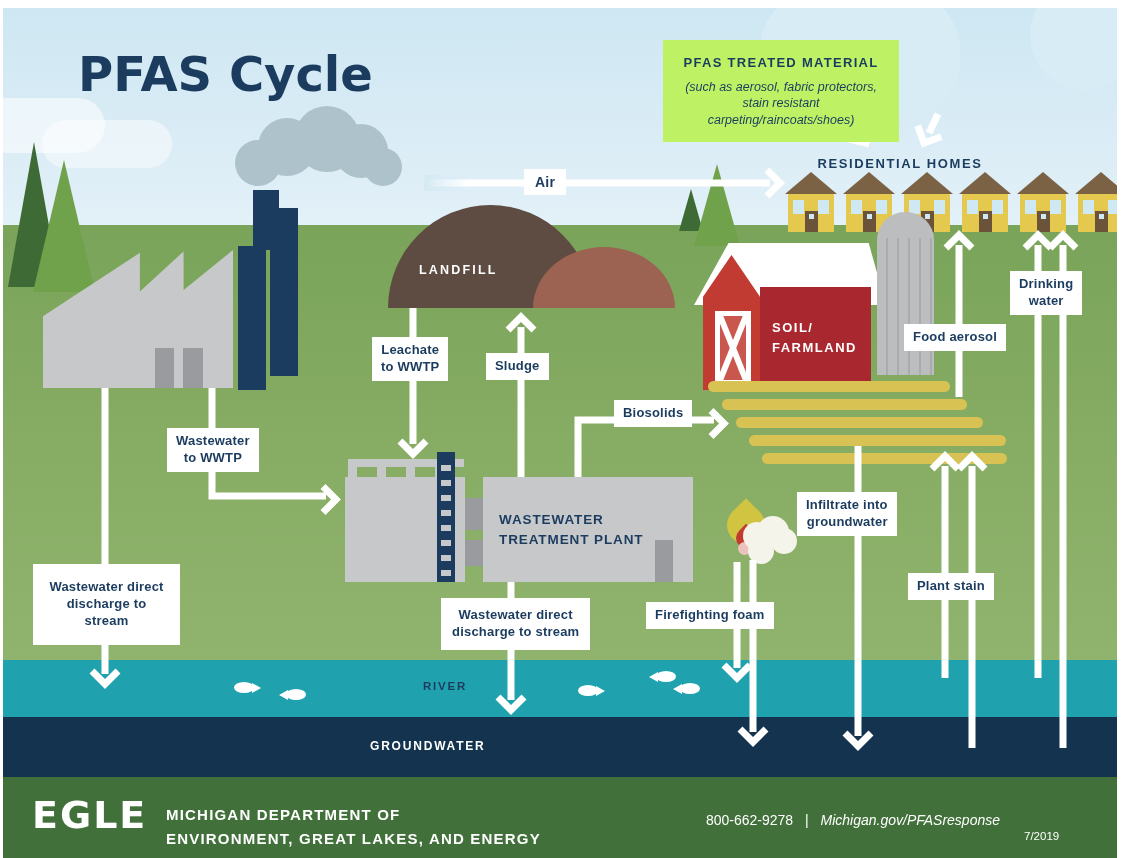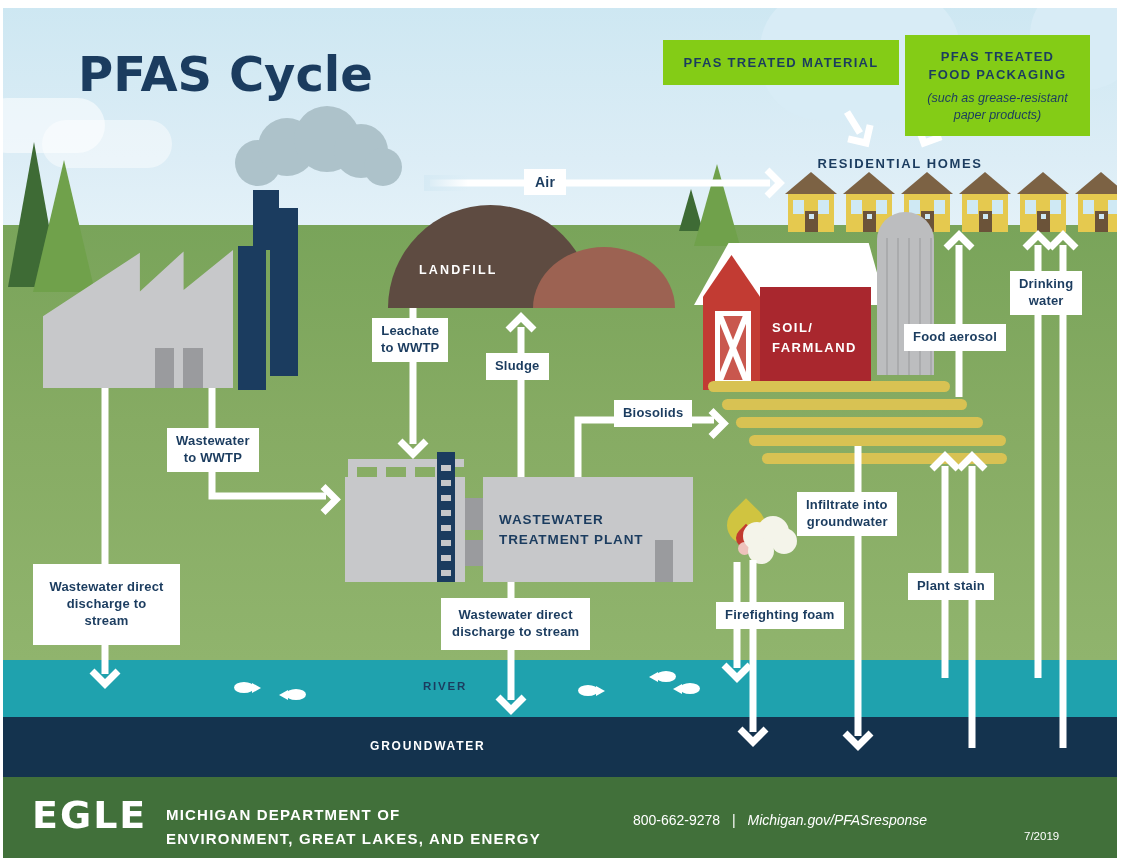--- a/index.html
+++ b/index.html
@@ -13,21 +13,21 @@
   .ground{left:0;top:717px;width:1126px;height:60px;background:#14334e;}
   .footerbar{left:0;top:777px;width:1126px;height:81px;background:#41703a;}
   
   .frame-top{left:0;top:0;width:1126px;height:8px;background:#fff;z-index:60;}
   .frame-left{left:0;top:0;width:3px;height:858px;background:#fff;z-index:60;}
   .frame-right{left:1117px;top:0;width:9px;height:858px;background:#fff;z-index:60;}
   
   .title{left:78px;top:46px;font-family:"DejaVu Sans",sans-serif;font-size:48px;font-weight:800;color:#1b3c5f;letter-spacing:0;z-index:20;}
   .scene-text{font-weight:700;color:#1b3c5f;white-space:pre-line;z-index:22;}
   .flow-label{background:#fff;color:#1b3c5f;font-weight:700;font-size:13px;line-height:1.3;padding:5px 9px;text-align:center;white-space:pre-line;letter-spacing:.2px;z-index:30;}
-  .info-box{background:#84cc16;text-align:center;color:#1b3c5f;z-index:30;}
+  .info-box{background:#bef264;text-align:center;color:#1b3c5f;z-index:30;}
   .info-head{font-weight:800;font-size:13px;letter-spacing:1.3px;white-space:pre-line;line-height:1.35;}
   .info-detail{font-style:italic;font-weight:500;font-size:12.5px;line-height:1.35;margin-top:7px;white-space:pre-line;}
   
   .tri{clip-path:polygon(50% 0,100% 100%,0 100%);}
   .circ{border-radius:50%;}
   .dome{border-radius:50% 50% 0 0 / 100% 100% 0 0;}
   .crop{height:11px;border-radius:6px;background:#d8c253;z-index:12;}
   .smoke{background:#adc2ca;border-radius:50%;z-index:6;}
   .cloud{border-radius:60px;z-index:2;}
   .house{width:52px;height:60px;top:172px;z-index:10;}
@@ -294,54 +294,49 @@
           <polyline points="-13,-13 0,0 -13,13"></polyline>
         </g>
       </g>
   </svg>
   <div class="abs" style="left:424px;top:175px;width:44px;height:16px;background:linear-gradient(90deg,#d6eaf4 0%,rgba(214,234,244,0) 100%);z-index:26;"></div>
 
   <div class="abs title">PFAS Cycle</div>
 
   <div class="abs info-box" style="left:663px;top:40px;width:220px;padding:14px 8px 13px;">
     <div class="info-head">PFAS TREATED MATERIAL</div>
+    <div class="info-detail">(such as aerosol, fabric protectors, stain resistant carpeting/raincoats/shoes)</div>
   </div>
-  <div class="abs info-box" style="left:905px;top:35px;width:173px;padding:13px 6px 12px;">
-    <div class="info-head">PFAS TREATED
-FOOD PACKAGING</div>
-    <div class="info-detail">(such as grease-resistant
-paper products)</div>
-  </div>
 
   <div class="abs flow-label" style="left:524px;top:169px;font-size:14px;padding:4px 11px;">Air</div>
-  <div class="abs flow-label" style="left:372px;top:318px;">Leachate
+  <div class="abs flow-label" style="left:372px;top:337px;">Leachate
 to WWTP</div>
   <div class="abs flow-label" style="left:486px;top:353px;">Sludge</div>
   <div class="abs flow-label" style="left:167px;top:428px;">Wastewater
 to WWTP</div>
   <div class="abs flow-label" style="left:614px;top:400px;">Biosolids</div>
   <div class="abs flow-label" style="left:904px;top:324px;">Food aerosol</div>
   <div class="abs flow-label" style="left:1010px;top:271px;">Drinking
 water</div>
   <div class="abs flow-label" style="left:797px;top:492px;text-align:right;">Infiltrate into
 groundwater</div>
   <div class="abs flow-label" style="left:908px;top:573px;">Plant stain</div>
-  <div class="abs flow-label" style="left:716px;top:602px;">Firefighting foam</div>
+  <div class="abs flow-label" style="left:646px;top:602px;">Firefighting foam</div>
   <div class="abs flow-label" style="left:33px;top:564px;width:125px;padding:15px 11px;">Wastewater direct
 discharge to stream</div>
   <div class="abs flow-label" style="left:441px;top:598px;padding:9px 11px;">Wastewater direct
 discharge to stream</div>
 
   <div class="abs scene-text" style="left:401px;top:680px;font-size:11.5px;letter-spacing:1.8px;margin-left:22px;">RIVER</div>
   <div class="abs scene-text" style="left:370px;top:739px;font-size:12px;letter-spacing:1.8px;color:#fff;">GROUNDWATER</div>
 
   <div class="abs footer-text" style="left:32px;top:793px;font-family:'DejaVu Sans',sans-serif;font-size:38px;font-weight:800;letter-spacing:2px;">EGLE</div>
   <div class="abs footer-text" style="left:166px;top:803px;font-size:15px;font-weight:600;letter-spacing:1.2px;line-height:1.6;white-space:pre-line;">MICHIGAN DEPARTMENT OF
 ENVIRONMENT, GREAT LAKES, AND ENERGY</div>
-  <div class="abs footer-text" style="left:560px;top:812px;width:440px;text-align:center;font-size:14px;">
+  <div class="abs footer-text" style="left:560px;top:812px;width:440px;text-align:right;font-size:14px;">
     <span>800-662-9278</span>
     <span style="margin:0 8px;">|</span>
     <span style="font-style:italic;">Michigan.gov/PFASresponse</span>
   </div>
   <div class="abs footer-text" style="left:1024px;top:830px;font-size:11.5px;">7/2019</div>
 
   <div class="abs frame-top"></div>
   <div class="abs frame-left"></div>
   <div class="abs frame-right"></div>
 

